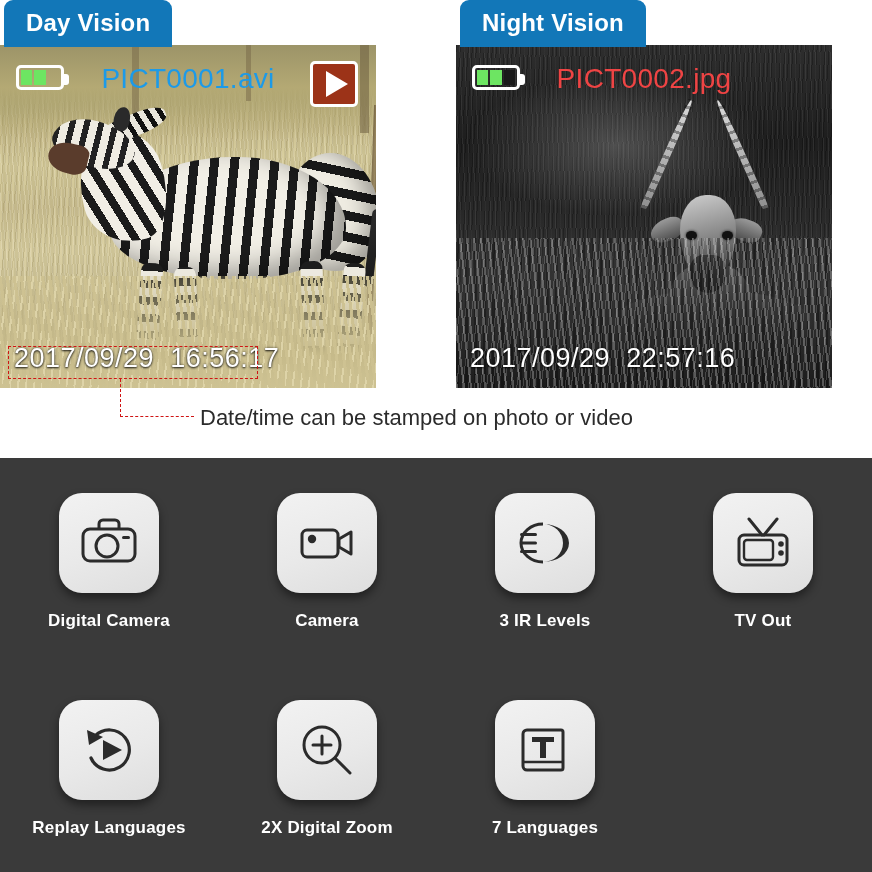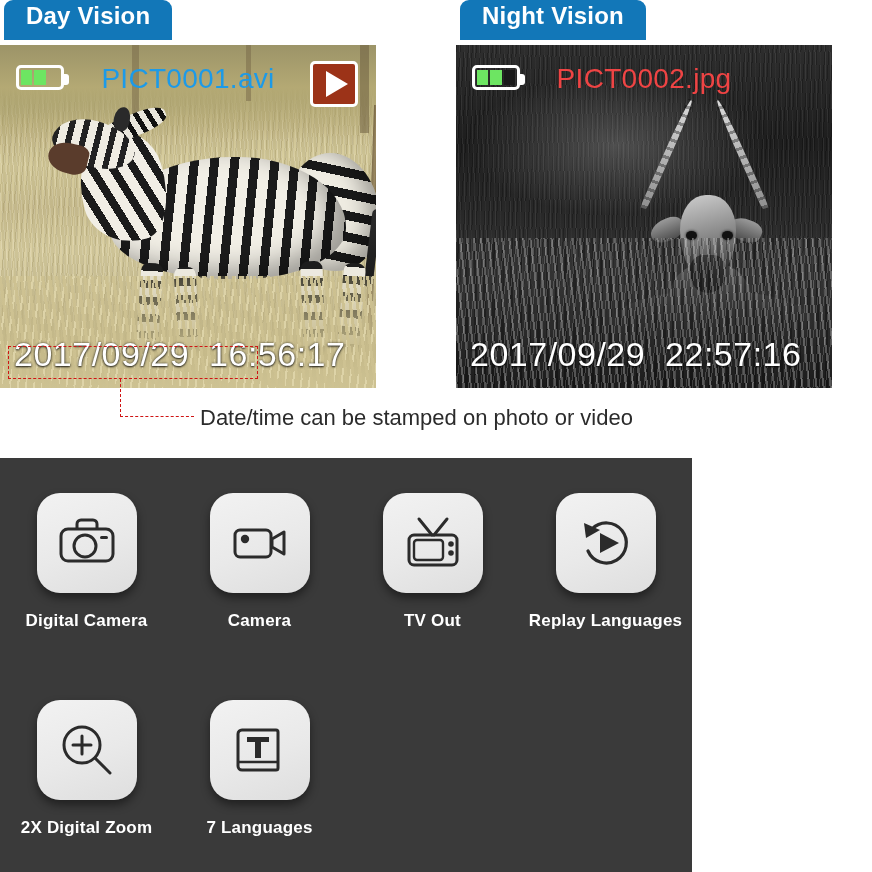--- a/index.html
+++ b/index.html
@@ -21,21 +21,21 @@
   .vision-panel{position:absolute;top:0;}
   #panel-day{left:0;width:416px;}
   #panel-night{left:456px;width:416px;}
 
   .vision-tab{
     position:absolute;top:0;left:4px;
     background:#1277b8;
     color:#ffffff;
     font-size:24px;
     font-weight:bold;
-    padding:2px 22px 10px 22px;
+    padding:9px 22px 10px 22px;
     border-radius:9px 9px 0 0;
     letter-spacing:.2px;
     white-space:nowrap;
     z-index:4;
   }
 
   .photo{
     position:absolute;top:45px;left:0;
     width:376px;height:343px;
     overflow:hidden;
@@ -251,21 +251,21 @@
     width:0;height:0;
     border-left:22px solid #ffffff;
     border-top:13px solid transparent;
     border-bottom:13px solid transparent;
     margin-left:5px;
   }
 
   .timestamp{
     position:absolute;left:14px;bottom:14px;
     color:#ffffff;
-    font-size:34px;
+    font-size:27px;
     letter-spacing:.5px;
     text-shadow:0 1px 2px rgba(0,0,0,.75), 0 0 3px rgba(0,0,0,.6);
     white-space:pre;
     z-index:3;
   }
 
   
   #ts-highlight-box{
     position:absolute;
     left:8px;top:346px;width:250px;height:33px;
@@ -288,21 +288,21 @@
   #caption{
     position:absolute;left:200px;top:405px;
     font-size:22px;color:#2b2b2b;
     white-space:nowrap;
     z-index:6;
   }
 
   
   #features{
     position:absolute;left:0;top:458px;
-    width:692px;height:414px;
+    width:872px;height:414px;
     background:#3a3a3a;
     display:grid;
     grid-template-columns:repeat(4,1fr);
     grid-template-rows:repeat(2,1fr);
     align-items:center;
     justify-items:center;
   }
   .feature{
     display:flex;flex-direction:column;align-items:center;
     width:100%;
@@ -435,20 +435,32 @@
     <div class="tile">
       <svg width="64" height="64" viewBox="0 0 64 64">
         <rect x="7" y="19" width="36" height="27" rx="5" fill="none" stroke="#2b2b2b" stroke-width="3"></rect>
         <circle cx="17" cy="28" r="4.2" fill="#2b2b2b"></circle>
         <path d="M44 28 L56 21 v22 L44 36 z" fill="none" stroke="#2b2b2b" stroke-width="3" stroke-linejoin="round"></path>
       </svg>
     </div>
     <div class="feat-label">Camera</div>
   </div>
 
+  <div class="feature">
+    <div class="tile">
+      <svg width="64" height="64" viewBox="0 0 64 64">
+        <path d="M30 13 a20 19 0 0 1 0 38 a26 19 0 0 0 0 -38 z" fill="#2b2b2b"></path>
+        <path d="M30 13 a22 19 0 0 0 0 38" fill="none" stroke="#2b2b2b" stroke-width="3"></path>
+        <rect x="7" y="22" width="17" height="3" rx="1.5" fill="#2b2b2b"></rect>
+        <rect x="7" y="30.5" width="17" height="3" rx="1.5" fill="#2b2b2b"></rect>
+        <rect x="7" y="39" width="17" height="3" rx="1.5" fill="#2b2b2b"></rect>
+      </svg>
+    </div>
+    <div class="feat-label">3 IR Levels</div>
+  </div>
 
 
   <div class="feature">
     <div class="tile">
       <svg width="64" height="64" viewBox="0 0 64 64">
         <path d="M18 8 L31 24 M46 8 L33 24" fill="none" stroke="#2b2b2b" stroke-width="3" stroke-linecap="round"></path>
         <rect x="8" y="24" width="48" height="30" rx="5" fill="none" stroke="#2b2b2b" stroke-width="3"></rect>
         <rect x="13" y="29" width="29" height="20" rx="3" fill="none" stroke="#2b2b2b" stroke-width="2.4"></rect>
         <circle cx="50" cy="33" r="2.8" fill="#2b2b2b"></circle>
         <circle cx="50" cy="42" r="2.8" fill="#2b2b2b"></circle>

